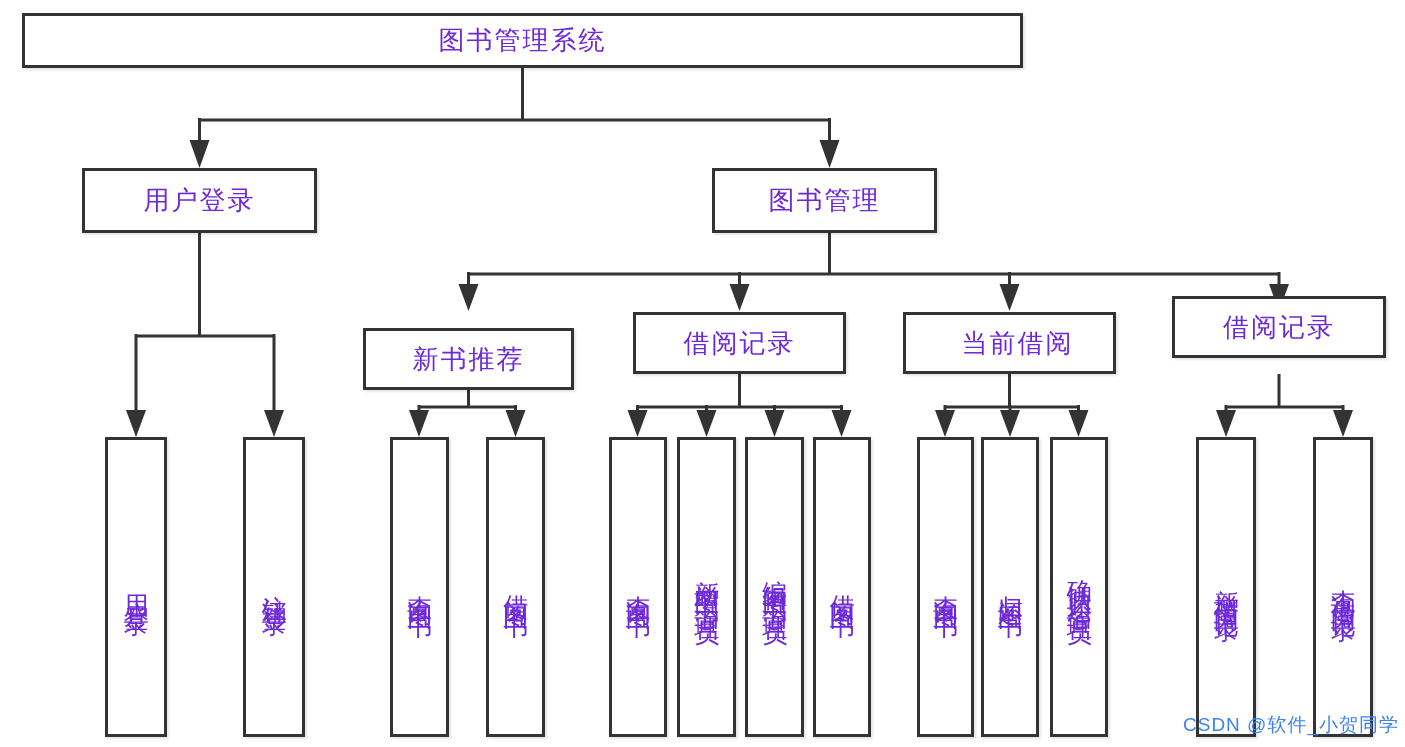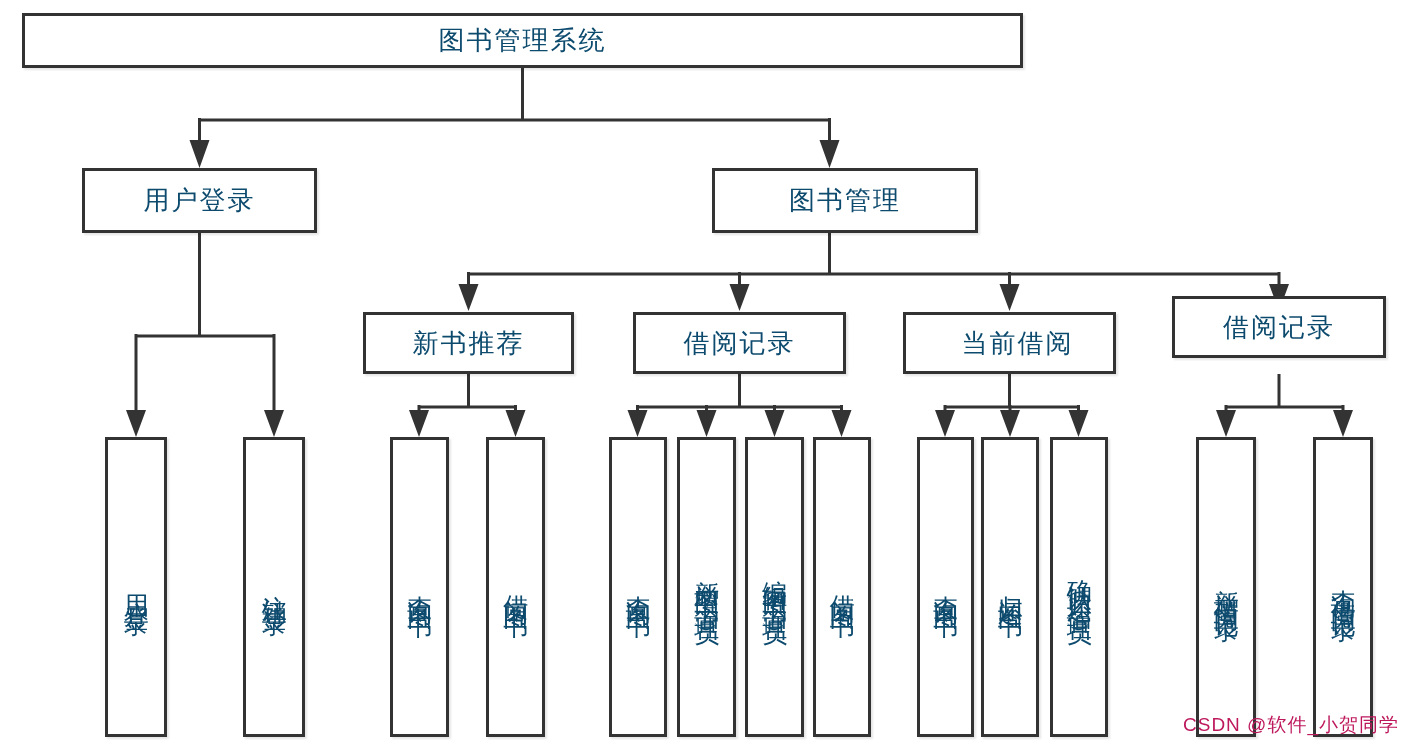--- a/index.html
+++ b/index.html
@@ -17,37 +17,37 @@
     left: 0; top: 0;
     width: 1405px; height: 747px;
   }
   .node {
     position: absolute;
     background: #ffffff;
     border: 3px solid #333333;
     display: flex;
     align-items: center;
     justify-content: center;
-    color: #0c4a6e;
+    color: #6d28d9;
     box-shadow: 2px 2px 2px rgba(0,0,0,0.10);
   }
   .hbox { font-size: 26px; letter-spacing: 2px; white-space: nowrap; }
   .vbox .vtext {
     writing-mode: vertical-rl;
     text-orientation: mixed;
     font-size: 25px;
     letter-spacing: 6px;
     line-height: 1.1;
   }
   .watermark {
     position: absolute;
     left: 1183px;
     top: 712px;
     font-size: 19px;
-    color: #be185d;
+    color: #3b82f6;
     letter-spacing: 1px;
     white-space: nowrap;
   }
 </style>
 </head>
 <body>
 
 <div class="canvas">
 
   <svg class="connectors" viewBox="0 0 1405 747" xmlns="http://www.w3.org/2000/svg" aria-hidden="true">
@@ -81,25 +81,25 @@
       M1333 410 L1353 410 L1343 437 Z"></path>
   </svg>
 
   <div class="node hbox" style="left:22px; top:13px; width:1001px; height:55px;">
     <span>图书管理系统</span>
   </div>
 
   <div class="node hbox" style="left:82px; top:168px; width:235px; height:65px;">
     <span>用户登录</span>
   </div>
-  <div class="node hbox" style="left:712px; top:168px; width:266px; height:65px;">
+  <div class="node hbox" style="left:712px; top:168px; width:225px; height:65px;">
     <span>图书管理</span>
   </div>
 
-  <div class="node hbox" style="left:363px; top:312px; width:211px; height:62px;">
+  <div class="node hbox" style="left:363px; top:328px; width:211px; height:62px;">
     <span>新书推荐</span>
   </div>
   <div class="node hbox" style="left:633px; top:312px; width:213px; height:62px;">
     <span>借阅记录</span>
   </div>
   <div class="node hbox" style="left:903px; top:312px; width:213px; height:62px;padding-left:16px;">
     <span>当前借阅</span>
   </div>
   <div class="node hbox" style="left:1172px; top:296px; width:214px; height:62px;">
     <span>借阅记录</span>

